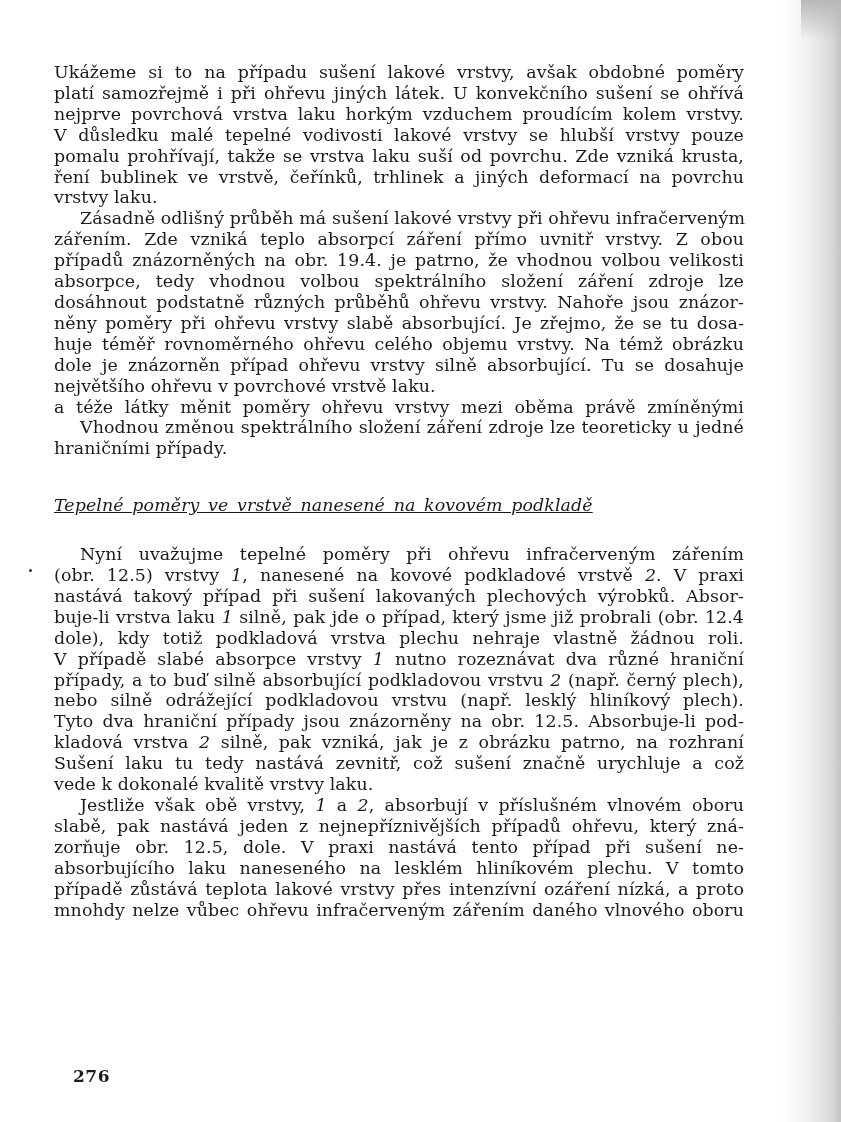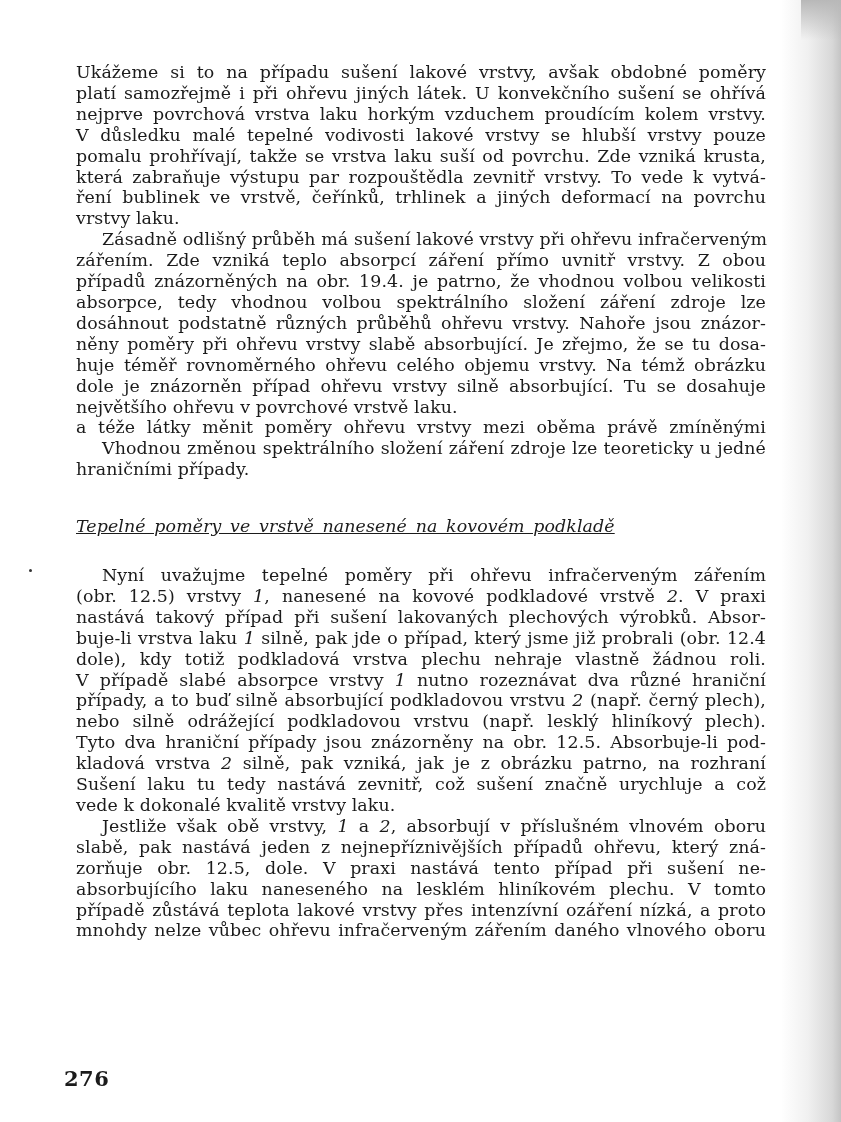--- a/index.html
+++ b/index.html
@@ -19,21 +19,21 @@
     background: linear-gradient(to right, rgba(255,255,255,0) 0%, #f0f0f0 45%, #d8d8d8 85%, #c4c4c4 100%);
   }
   .page-edge-top {
     position: absolute;
     top: 0; right: 0;
     width: 40px; height: 40px;
     background: linear-gradient(to bottom, #b8b8b8, rgba(200,200,200,0));
   }
   .text-block {
     position: absolute;
-    left: 76px;
+    left: 54px;
     top: 62px;
     width: 690px;
     font-size: 17.4px;
     line-height: 20.9px;
     text-align: justify;
     letter-spacing: 0.1px;
   }
   .text-block p {
     margin: 0;
     text-indent: 0;
@@ -51,23 +51,23 @@
   }
   .section-heading {
     font-style: italic;
     margin: 36px 0 28px 0 !important;
     text-indent: 14px;
     font-size: 17.4px;
     word-spacing: 3px;
   }
   .page-number {
     position: absolute;
-    left: 64px;
+    left: 73px;
     top: 1066px;
-    font-size: 21px;
+    font-size: 17px;
     font-weight: bold;
     letter-spacing: 0.5px;
   }
   .margin-dot {
     position: absolute;
     left: 29px;
     top: 569px;
     width: 3px; height: 3px;
     border-radius: 50%;
     background: #333;
@@ -82,21 +82,20 @@
 <div class="margin-dot"></div>
 
 <div class="text-block">
   <div id="before">
       <div class="para">
         <span class="line">Ukážeme si to na případu sušení lakové vrstvy, avšak obdobné poměry</span>
         <span class="line">platí samozřejmě i při ohřevu jiných látek. U konvekčního sušení se ohřívá</span>
         <span class="line">nejprve povrchová vrstva laku horkým vzduchem proudícím kolem vrstvy.</span>
         <span class="line">V důsledku malé tepelné vodivosti lakové vrstvy se hlubší vrstvy pouze</span>
         <span class="line">pomalu prohřívají, takže se vrstva laku suší od povrchu. Zde vzniká krusta,</span>
-        <span class="line">která zabraňuje výstupu par rozpouštědla zevnitř vrstvy. To vede k vytvá-</span>
         <span class="line">ření bublinek ve vrstvě, čeřínků, trhlinek a jiných deformací na povrchu</span>
         <span class="line last">vrstvy laku.</span>
       </div>
       <div class="para">
         <span class="line" style="padding-left: 26px;">Zásadně odlišný průběh má sušení lakové vrstvy při ohřevu infračerveným</span>
         <span class="line">zářením. Zde vzniká teplo absorpcí záření přímo uvnitř vrstvy. Z obou</span>
         <span class="line">případů znázorněných na obr. 19.4. je patrno, že vhodnou volbou velikosti</span>
         <span class="line">absorpce, tedy vhodnou volbou spektrálního složení záření zdroje lze</span>
         <span class="line">dosáhnout podstatně různých průběhů ohřevu vrstvy. Nahoře jsou znázor-</span>
         <span class="line">něny poměry při ohřevu vrstvy slabě absorbující. Je zřejmo, že se tu dosa-</span>

